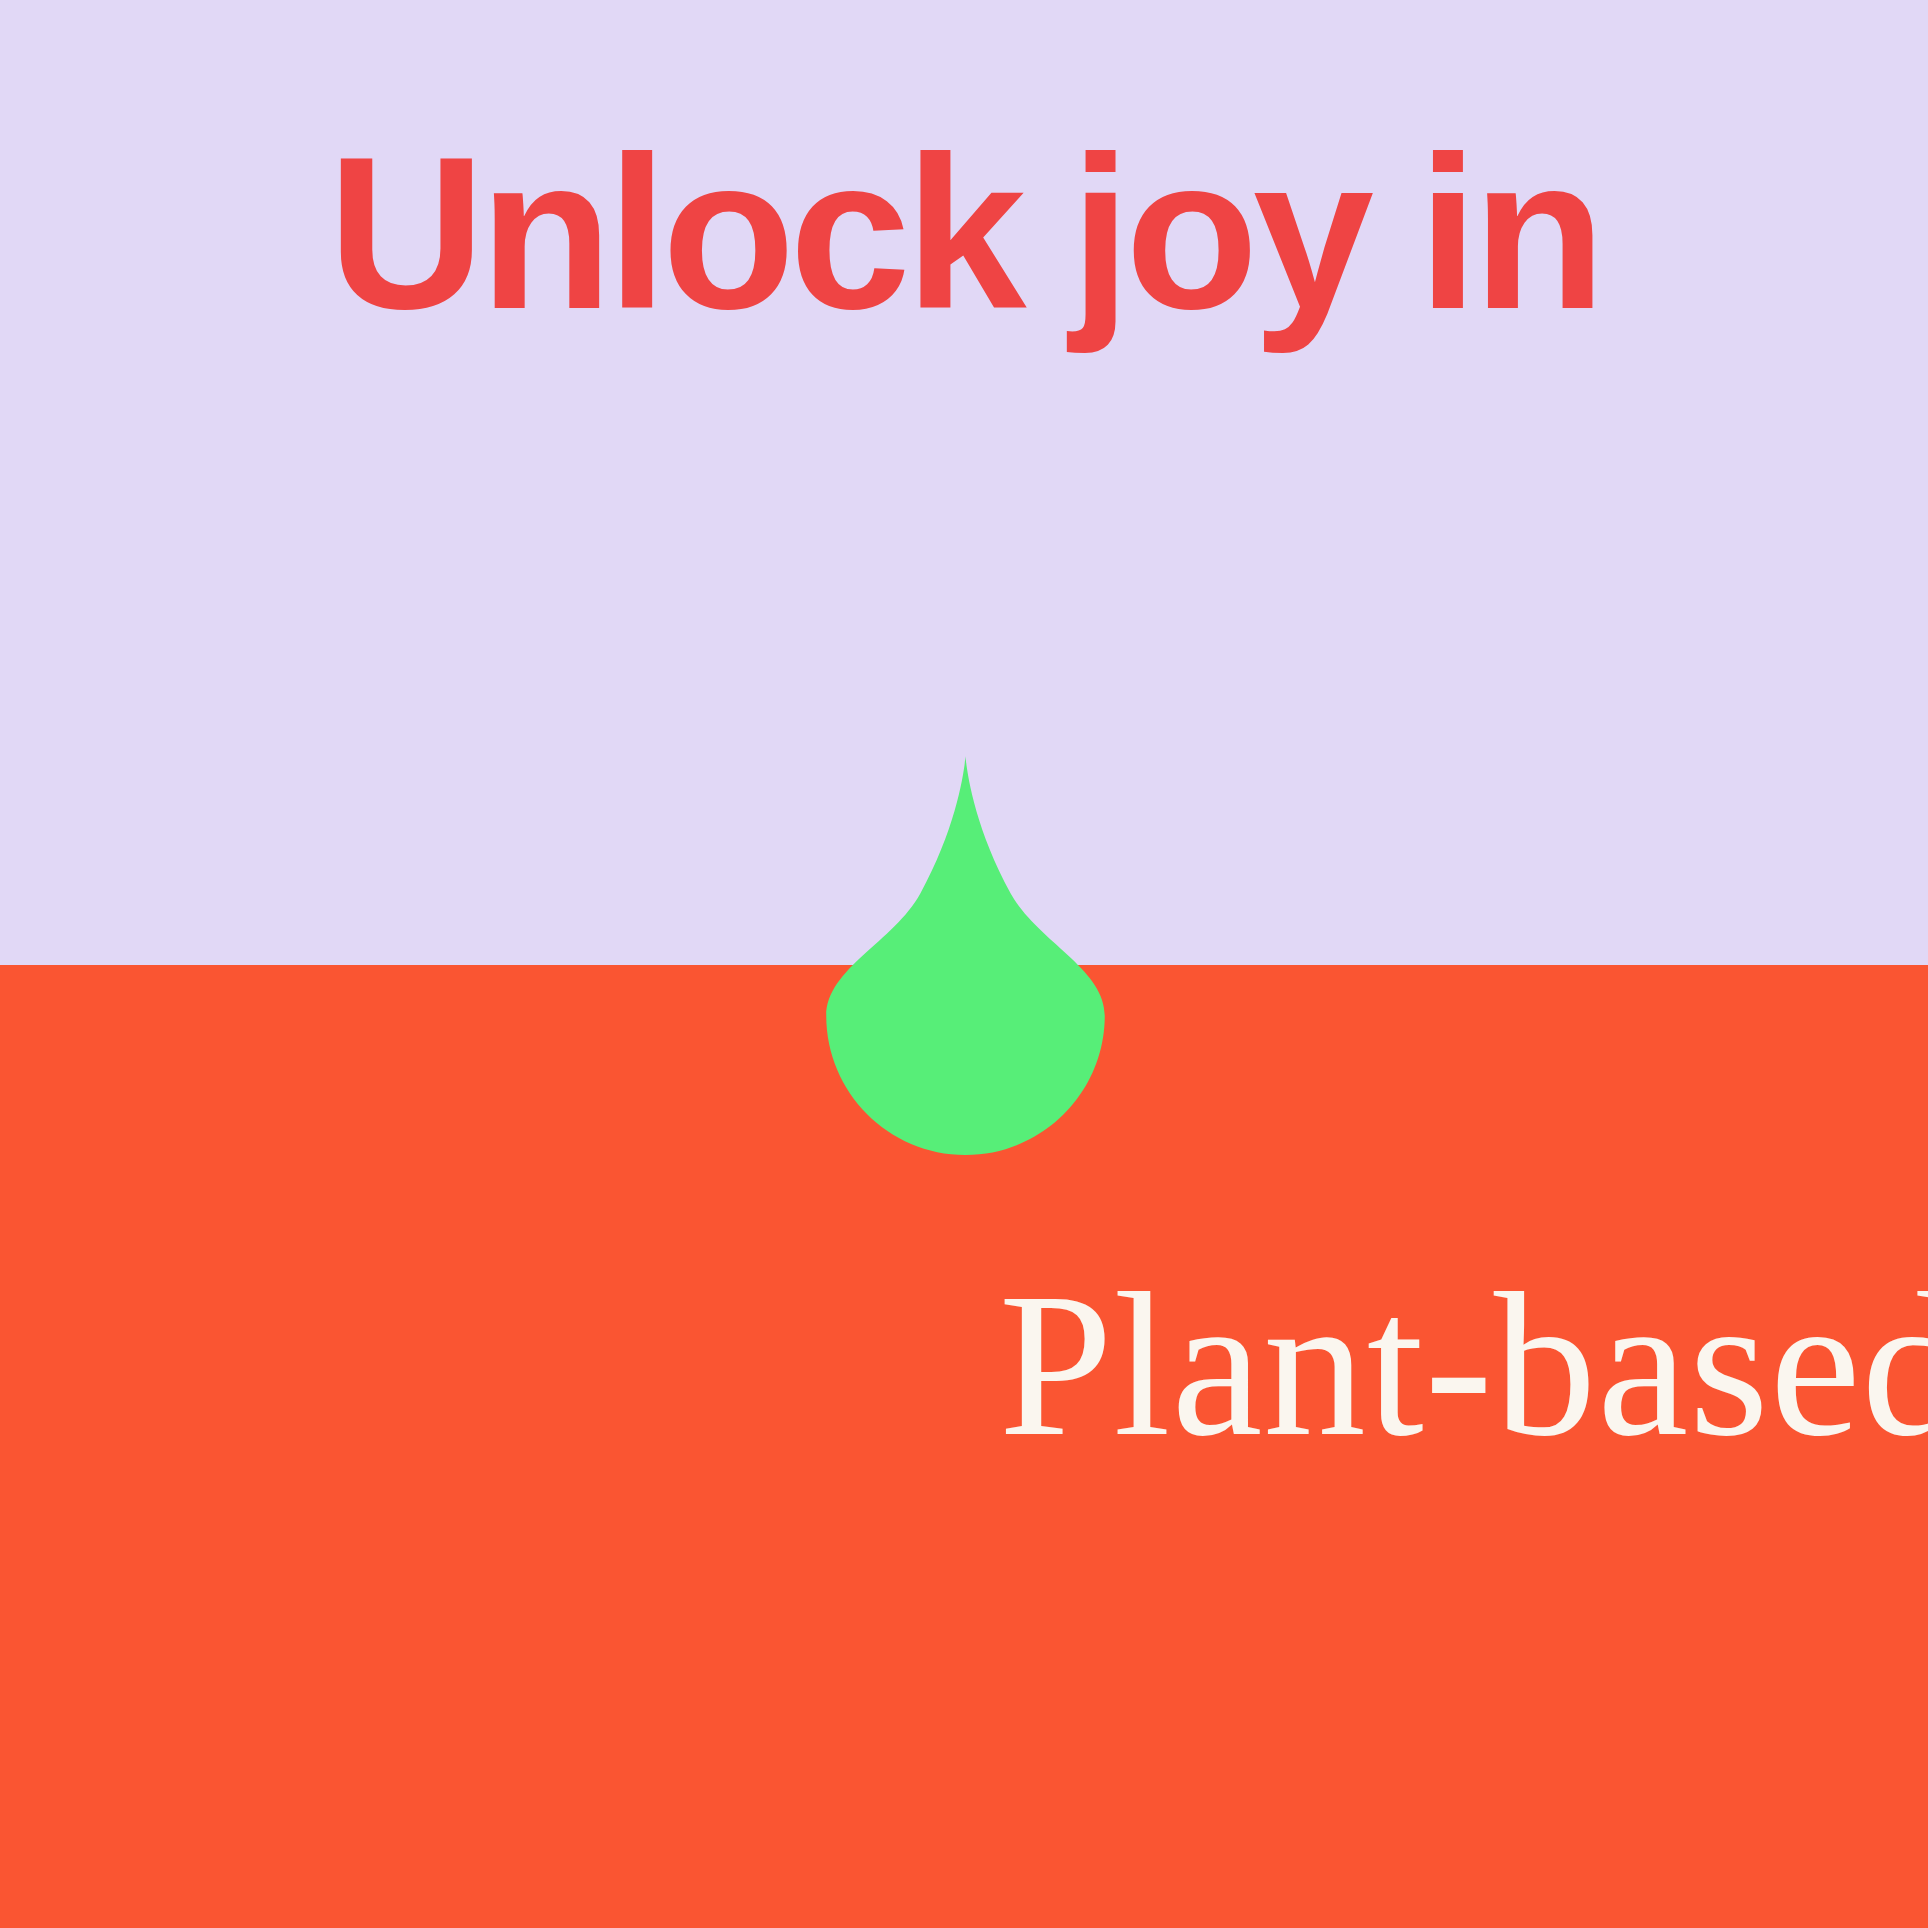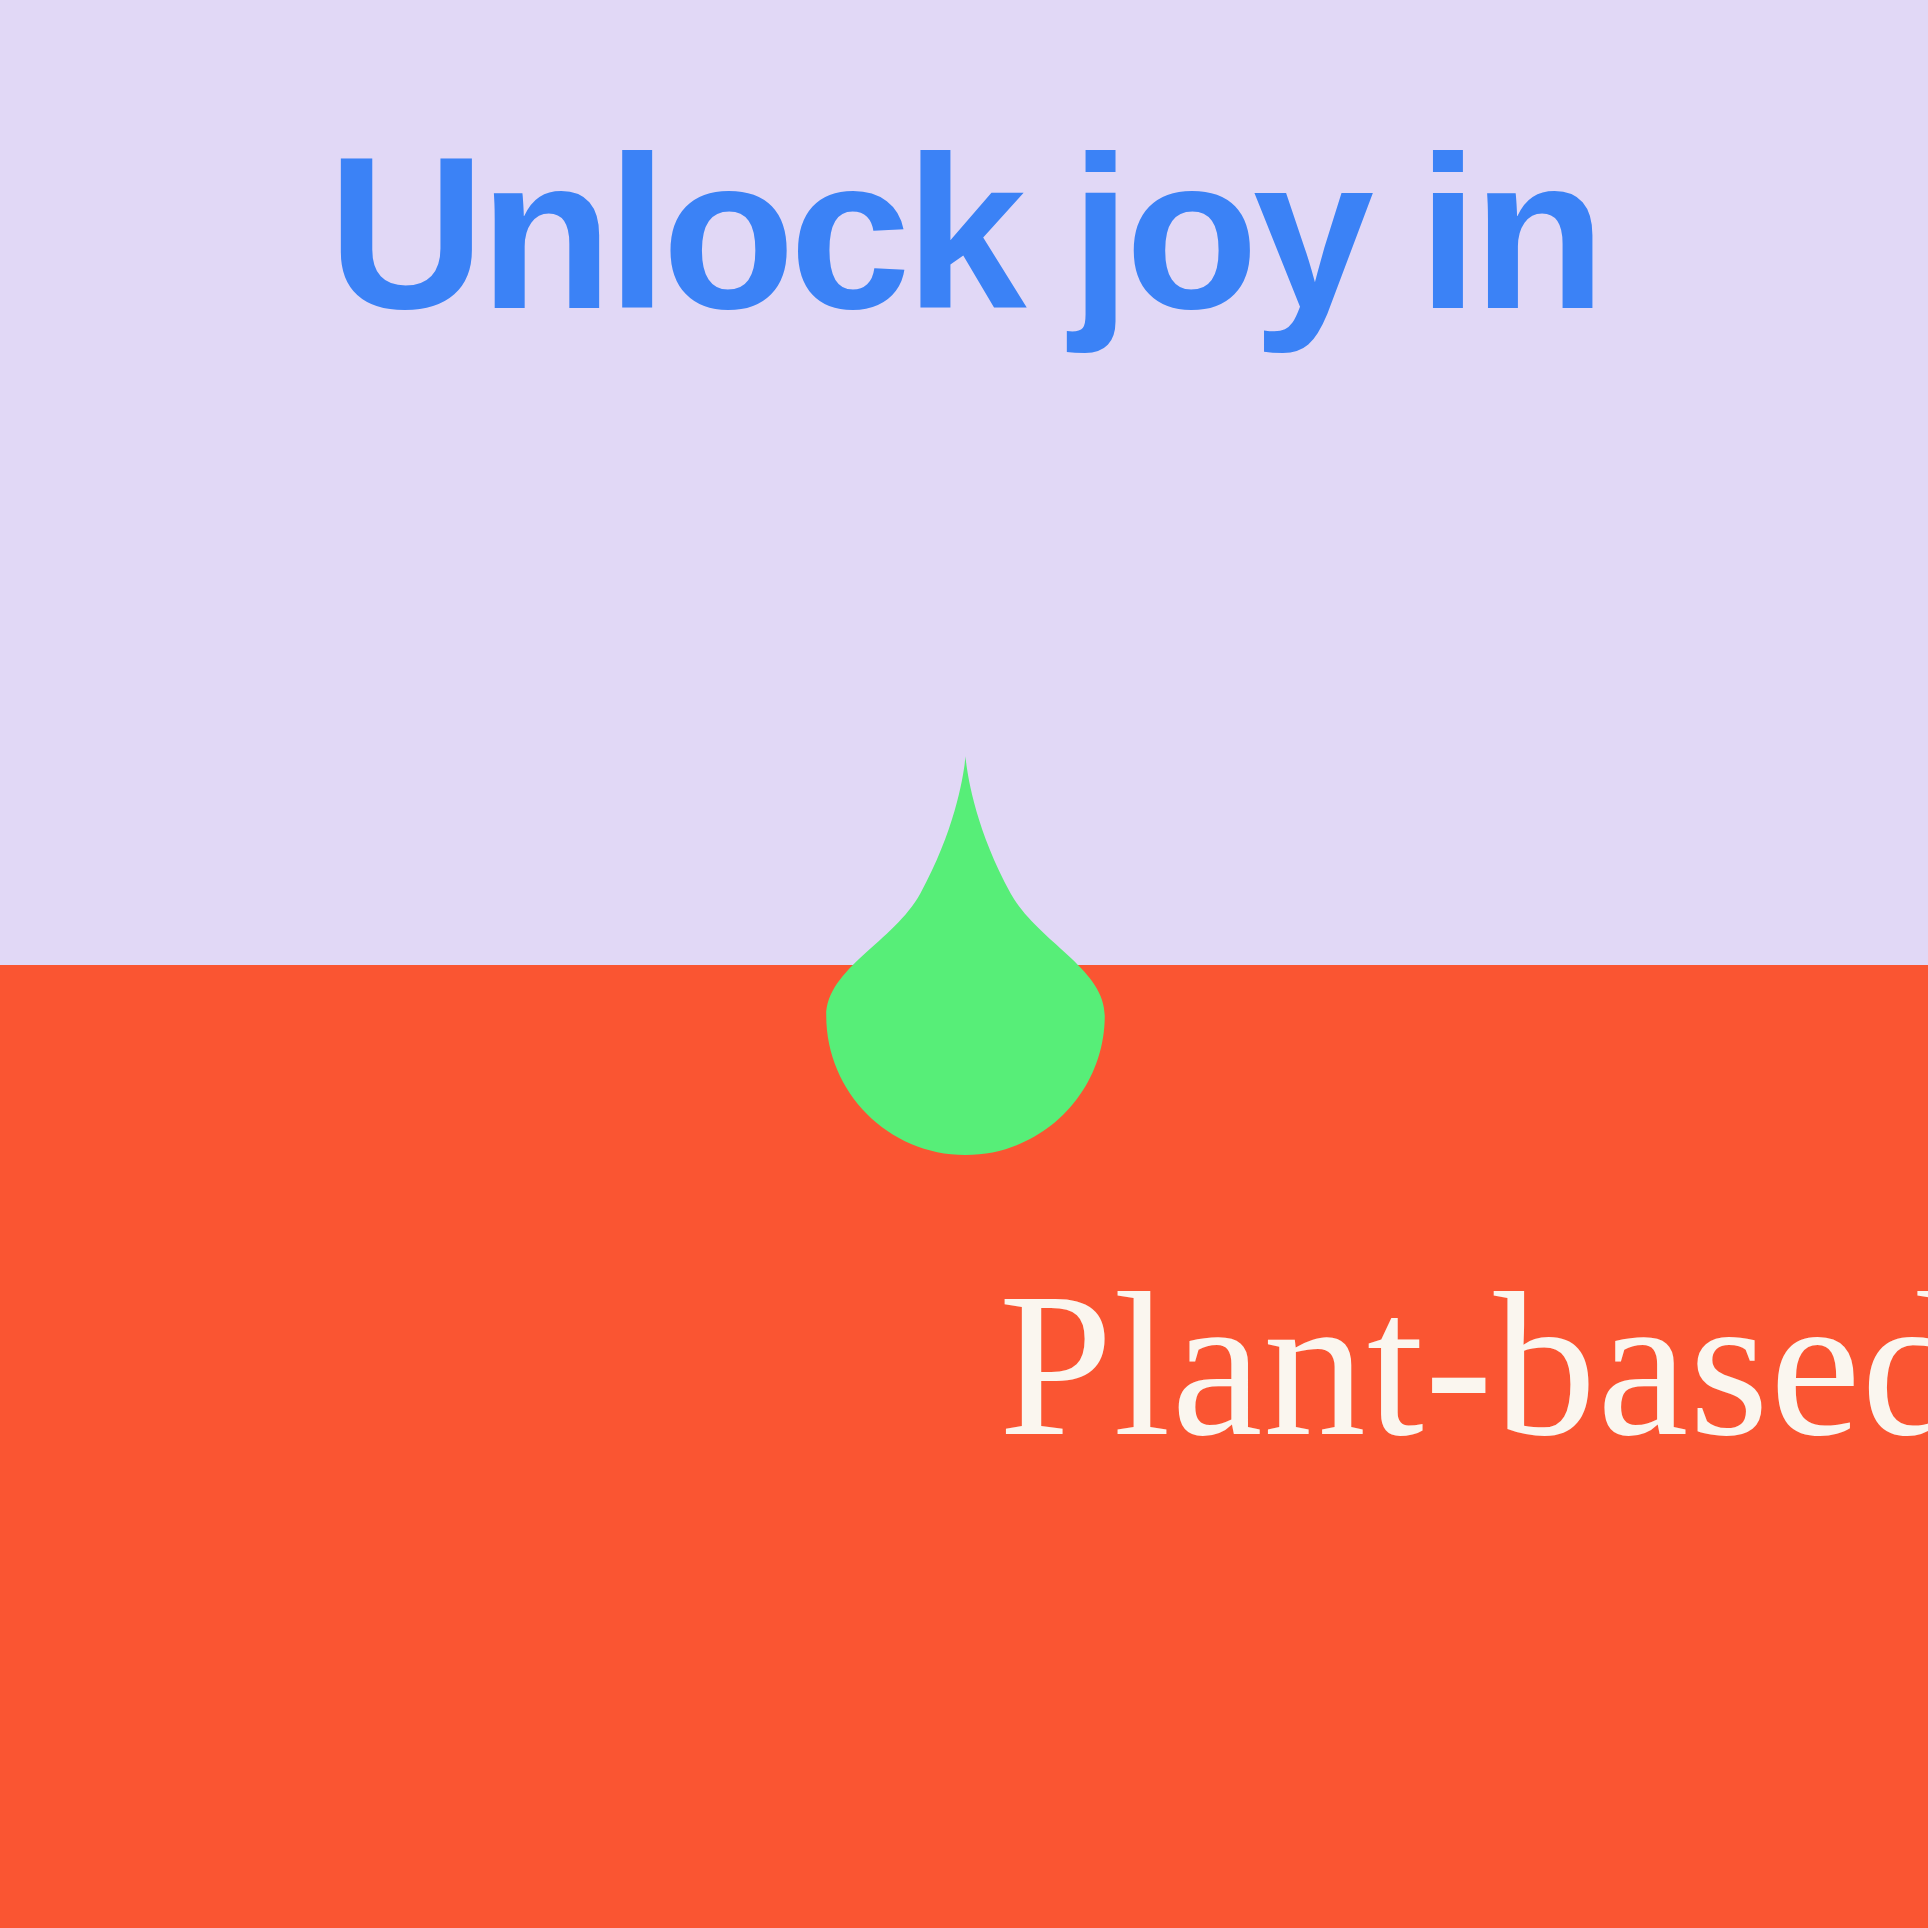--- a/index.html
+++ b/index.html
@@ -36,21 +36,21 @@
     background: #FA5532;
   }
 
   
   .headline {
     position: absolute;
     left: 0;
     top: 111px;
     width: 100%;
     text-align: center;
-    color: #3b82f6;
+    color: #ef4444;
     font-family: "Liberation Sans", sans-serif;
     font-weight: 700;
     font-size: 218px;
     line-height: 243px;
     letter-spacing: -5.6px;
     word-spacing: -5.6px;
     -webkit-font-smoothing: antialiased;
   }
   .headline .hl-line { display: block; }
 

